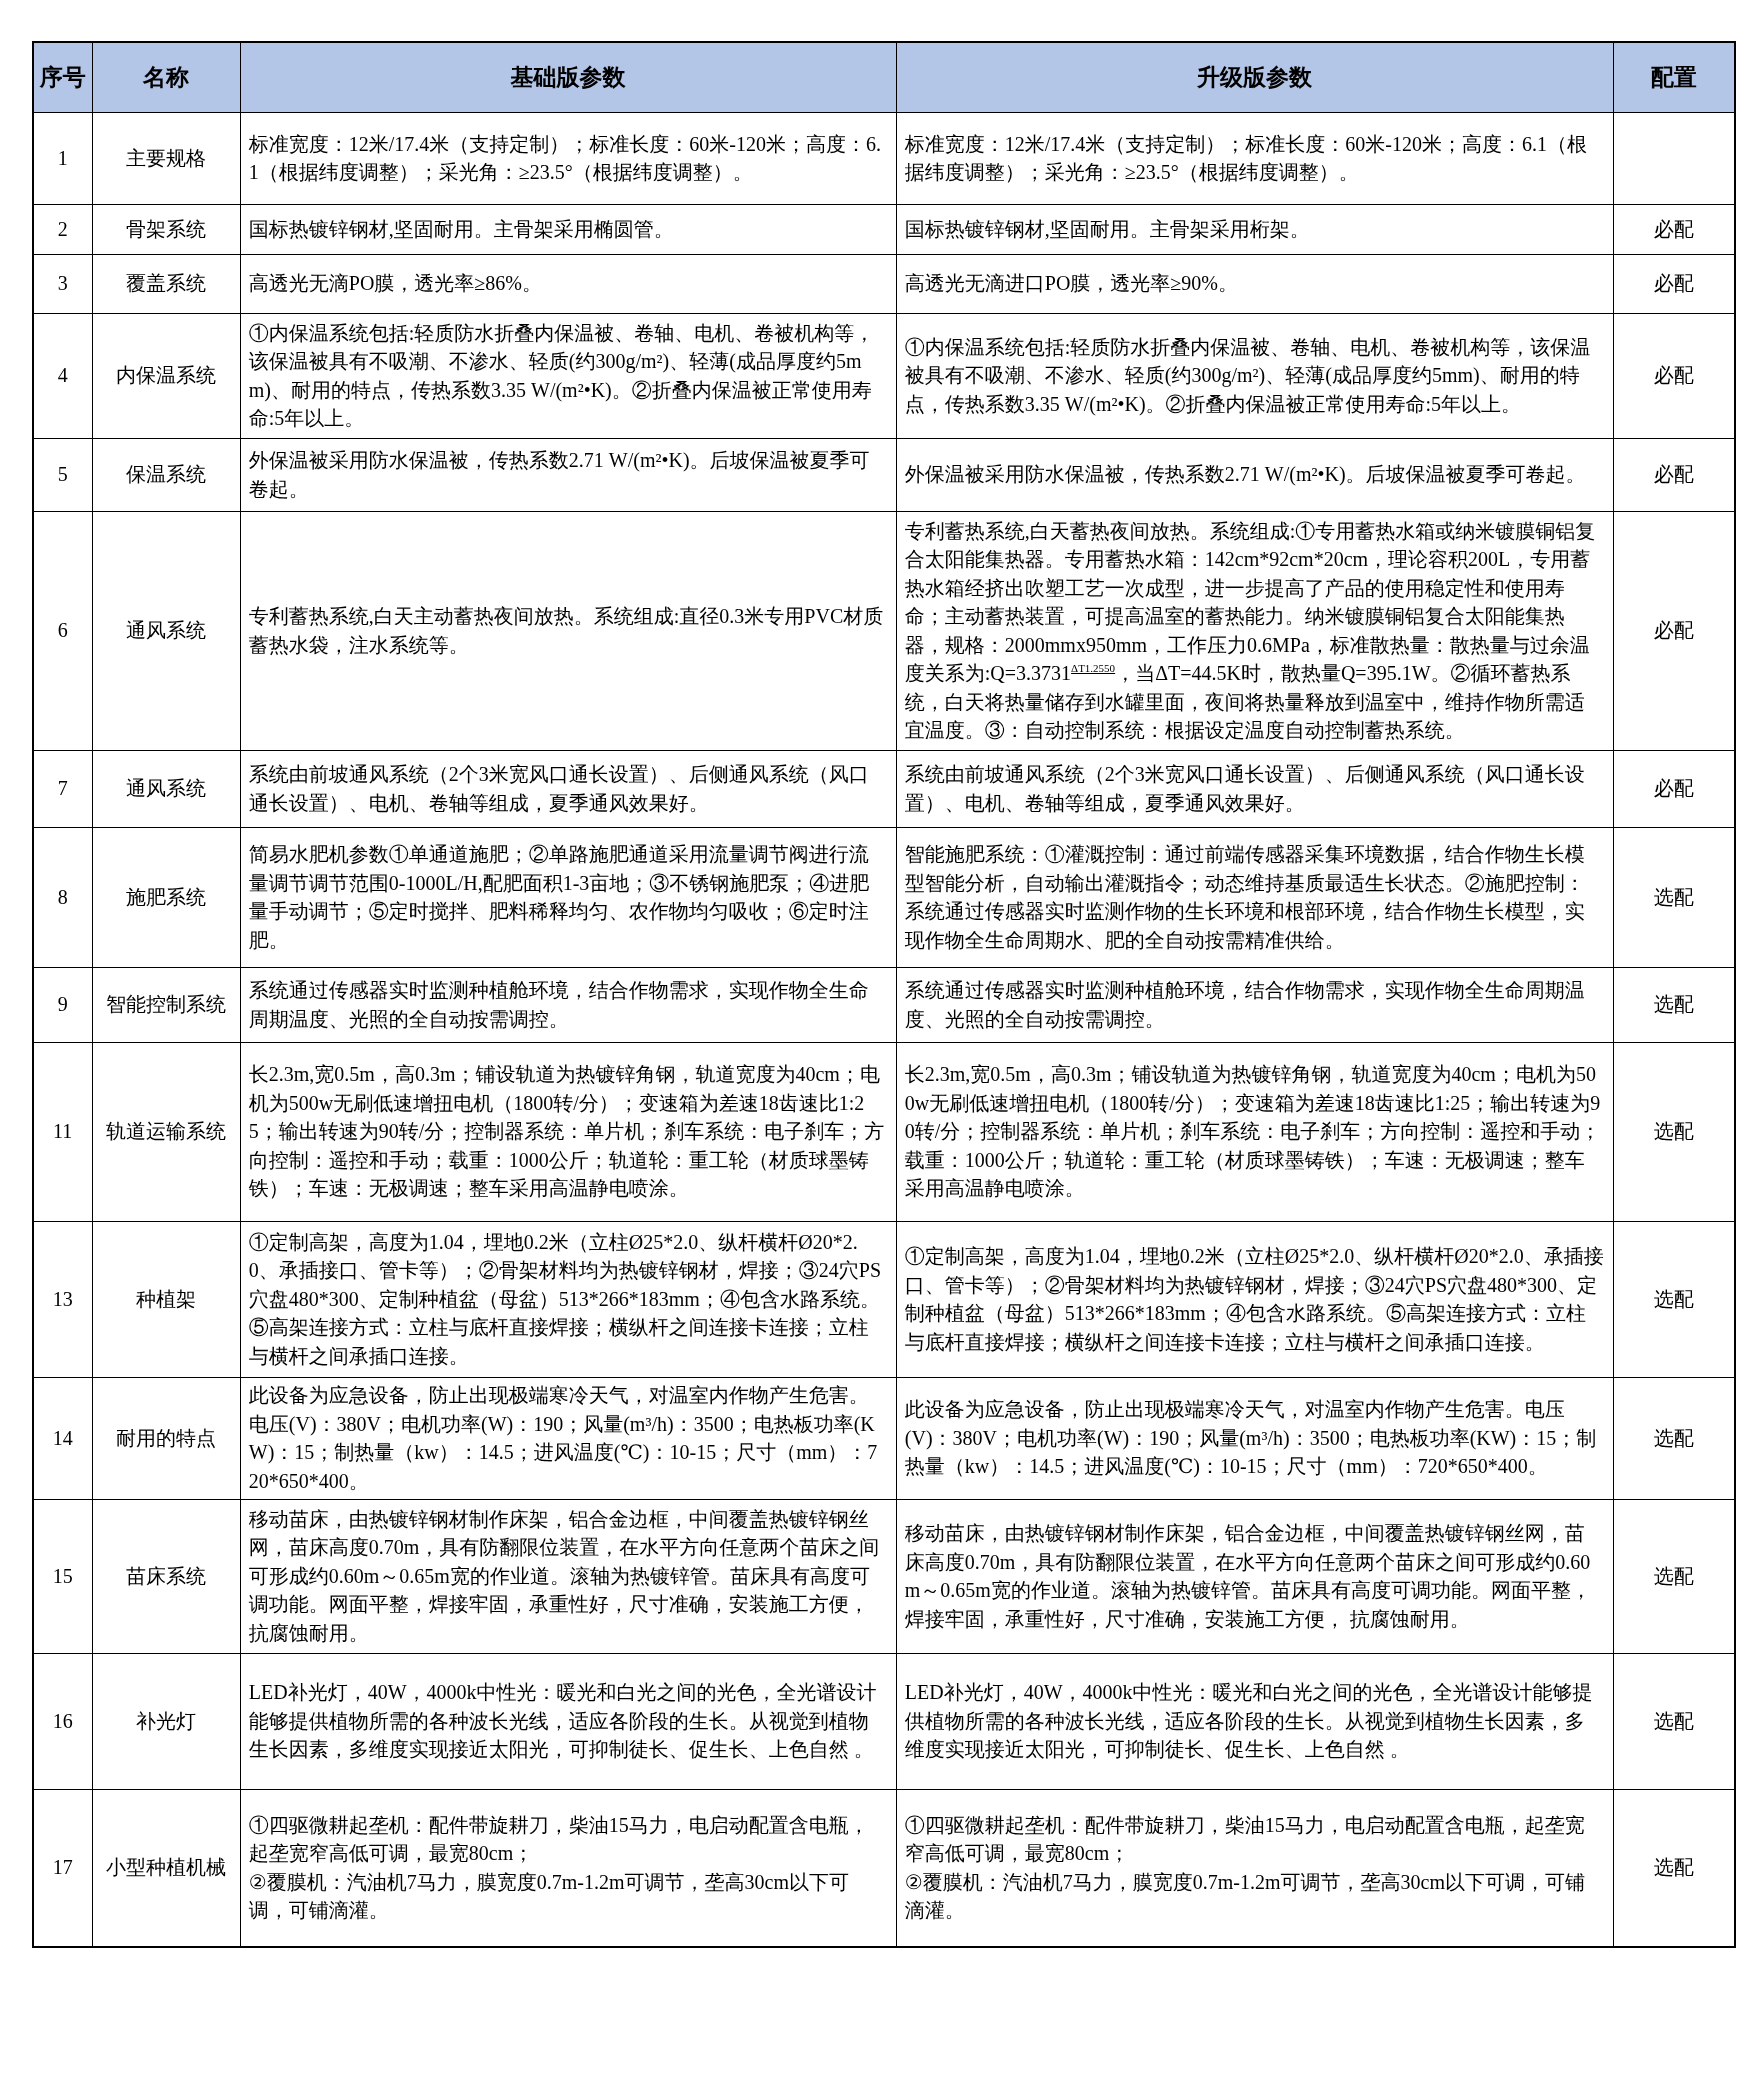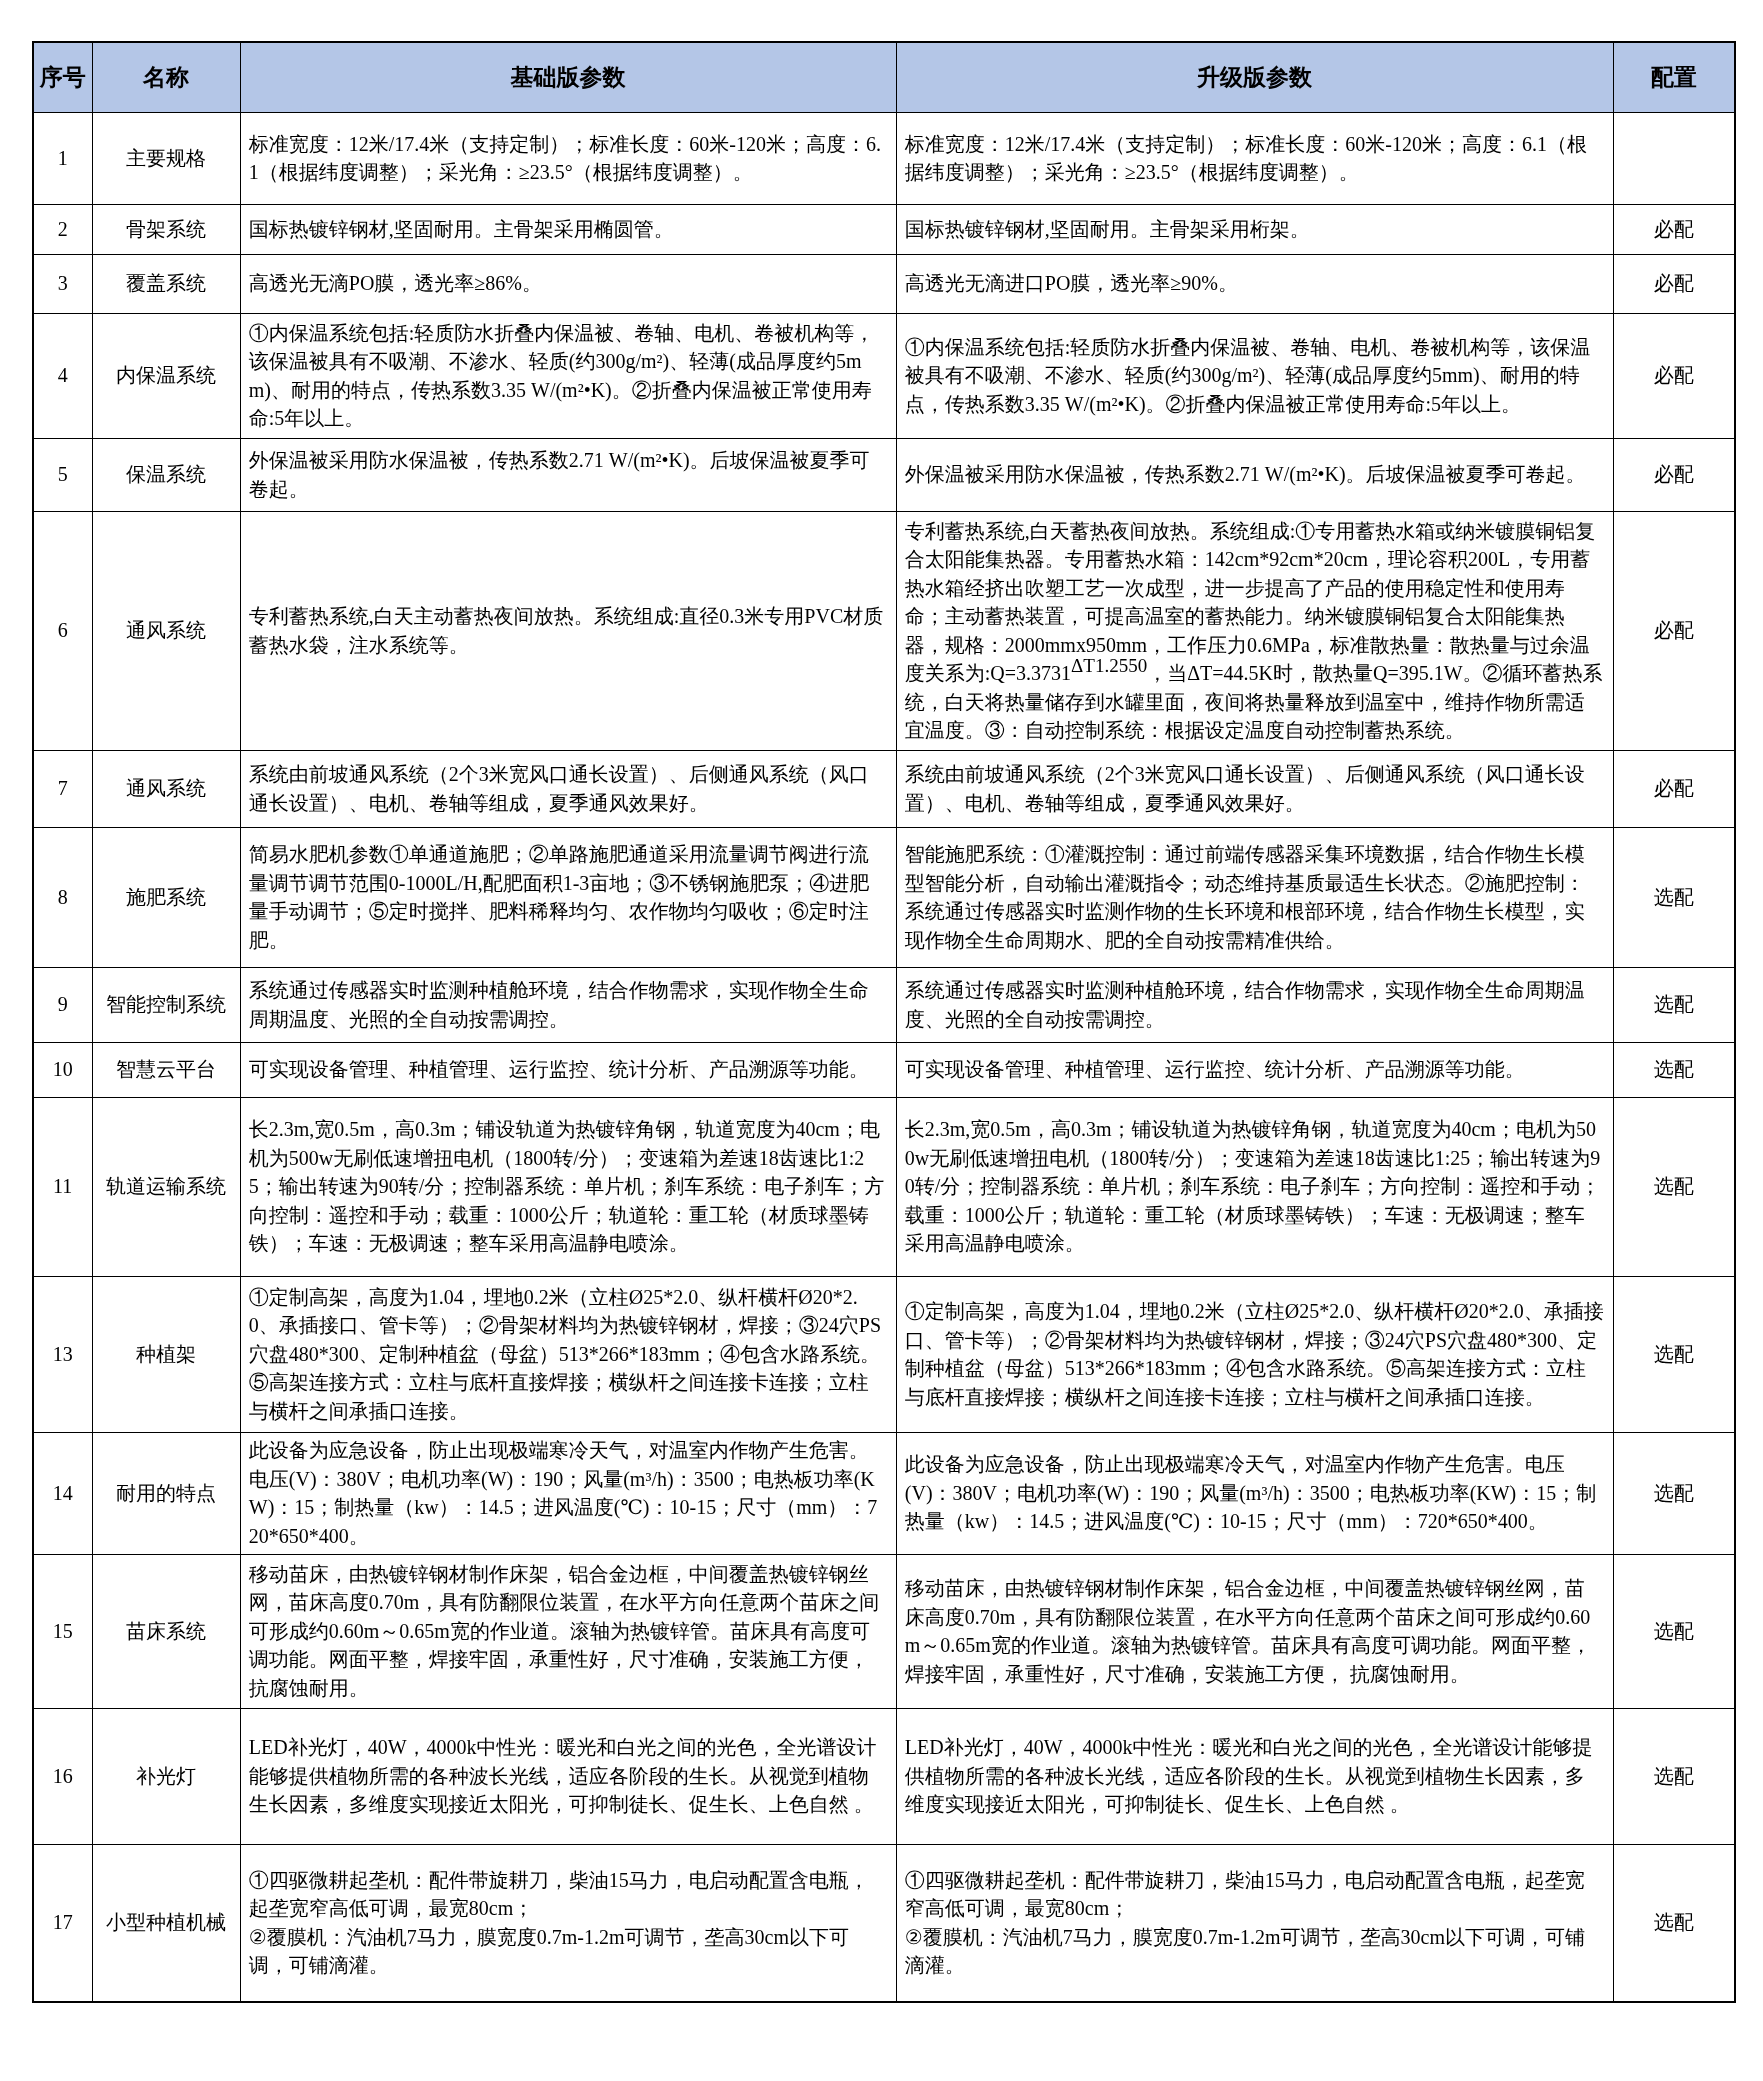--- a/index.html
+++ b/index.html
@@ -10,21 +10,21 @@
         border:2.8px solid #000;}
   td,th{border:1.8px solid #000;vertical-align:middle;padding:1.8px 8.3px;
         overflow:hidden;}
   thead th{background:#b4c6e7;font-family:"Liberation Sans","DejaVu Sans",sans-serif;
         font-size:23px;font-weight:bold;text-align:center;padding:1.8px 3.7px;}
   .c-no{ text-align:center;font-size:20px;}
   .c-name{text-align:center;font-size:20px;margin-top:44px;}
   .c-basic,.c-upg{font-size:20px;line-height:28.5px;text-align:left;
         white-space:pre-wrap;word-break:break-all;}
   .c-conf{text-align:center;font-size:20px;}
-  .sup{vertical-align:super;font-size:19px;line-height:0;}
+  .sup{vertical-align:super;font-size:11px;line-height:0;text-decoration:underline;}
 </style>
 </head>
 <body>
 
 <div class="table-wrap">
 <table>
   <colgroup>
     <col style="width:59px">
         <col style="width:148px">
         <col style="width:656px">
@@ -97,27 +97,20 @@
       <td class="c-upg">智能施肥系统：①灌溉控制：通过前端传感器采集环境数据，结合作物生长模型智能分析，自动输出灌溉指令；动态维持基质最适生长状态。②施肥控制：系统通过传感器实时监测作物的生长环境和根部环境，结合作物生长模型，实现作物全生命周期水、肥的全自动按需精准供给。</td>
       <td class="c-conf">选配</td>
     </tr>
     <tr style="height:75px">
       <td class="c-no">9</td>
       <td class="c-name">智能控制系统</td>
       <td class="c-basic">系统通过传感器实时监测种植舱环境，结合作物需求，实现作物全生命周期温度、光照的全自动按需调控。</td>
       <td class="c-upg">系统通过传感器实时监测种植舱环境，结合作物需求，实现作物全生命周期温度、光照的全自动按需调控。</td>
       <td class="c-conf">选配</td>
     </tr>
-    <tr style="height:55px">
-      <td class="c-no">10</td>
-      <td class="c-name">智慧云平台</td>
-      <td class="c-basic">可实现设备管理、种植管理、运行监控、统计分析、产品溯源等功能。</td>
-      <td class="c-upg">可实现设备管理、种植管理、运行监控、统计分析、产品溯源等功能。</td>
-      <td class="c-conf">选配</td>
-    </tr>
     <tr style="height:179px">
       <td class="c-no">11</td>
       <td class="c-name">轨道运输系统</td>
       <td class="c-basic">长2.3m,宽0.5m，高0.3m；铺设轨道为热镀锌角钢，轨道宽度为40cm；电机为500w无刷低速增扭电机（1800转/分）；变速箱为差速18齿速比1:25；输出转速为90转/分；控制器系统：单片机；刹车系统：电子刹车；方向控制：遥控和手动；载重：1000公斤；轨道轮：重工轮（材质球墨铸铁）；车速：无极调速；整车采用高温静电喷涂。</td>
       <td class="c-upg">长2.3m,宽0.5m，高0.3m；铺设轨道为热镀锌角钢，轨道宽度为40cm；电机为500w无刷低速增扭电机（1800转/分）；变速箱为差速18齿速比1:25；输出转速为90转/分；控制器系统：单片机；刹车系统：电子刹车；方向控制：遥控和手动；载重：1000公斤；轨道轮：重工轮（材质球墨铸铁）；车速：无极调速；整车采用高温静电喷涂。</td>
       <td class="c-conf">选配</td>
     </tr>
     <tr style="height:156px">
       <td class="c-no">13</td>
       <td class="c-name">种植架</td>

